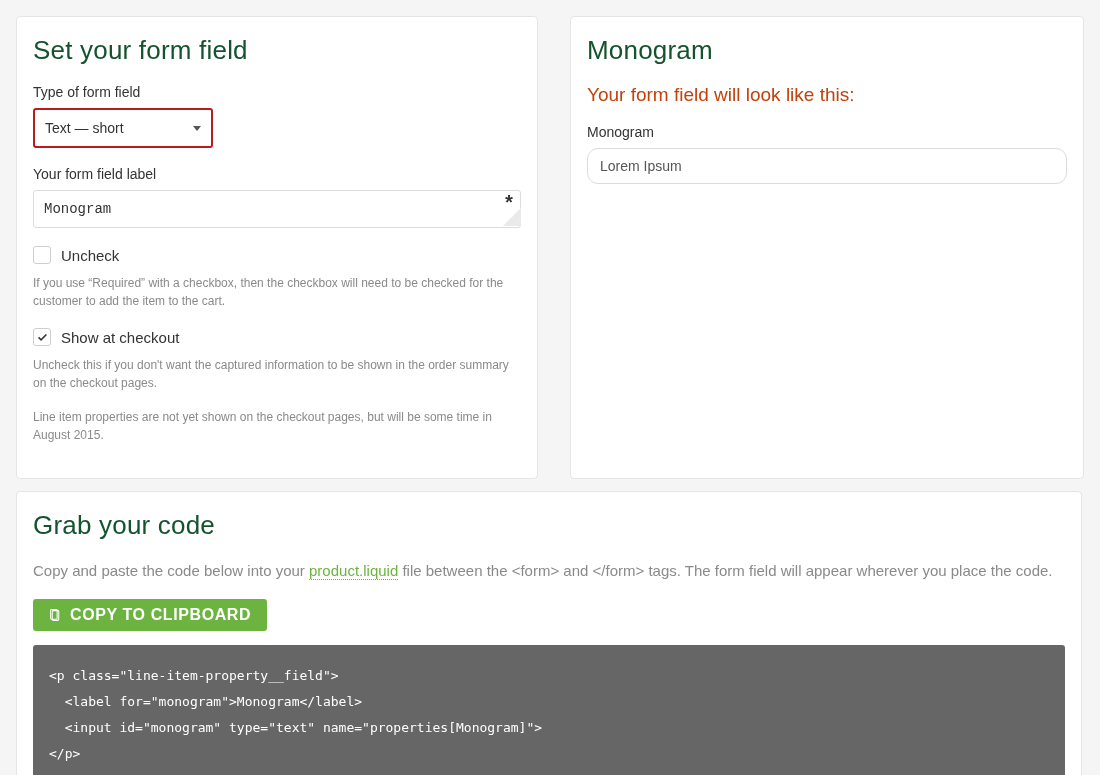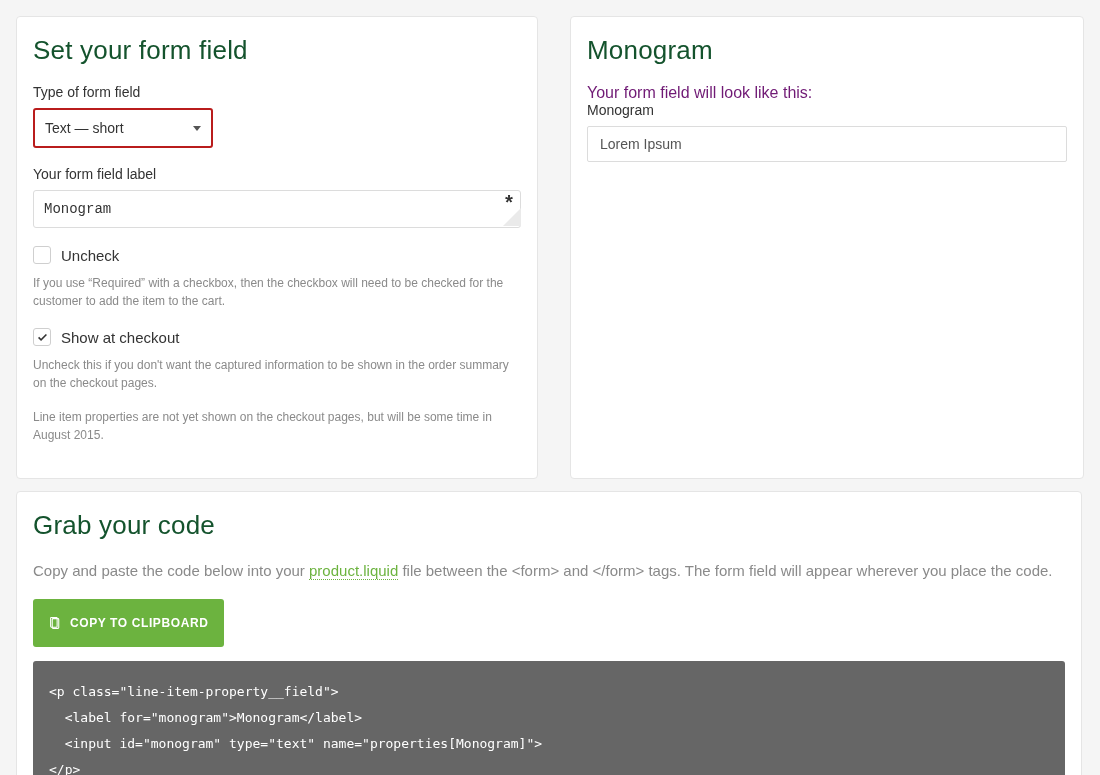--- a/index.html
+++ b/index.html
@@ -130,33 +130,34 @@
     font-size: 15px;
     color: #333;
   }
   .help-text {
     font-size: 12px;
     color: #8a8a8a;
     line-height: 1.5;
     margin-top: 10px;
   }
   .preview-sub {
-    font-size: 16px;
-    color: #701a75;
+    font-size: 19px;
+    color: #c2410c;
+    margin-bottom: 18px;
   }
   .preview-label {
     font-size: 14px;
     color: #333;
     margin-bottom: 8px;
   }
   .preview-input {
     width: 100%;
     height: 36px;
     border: 1px solid #dcdcdc;
-    border-radius: 2px;
+    border-radius: 11px;
     padding: 0 12px;
     font-size: 14px;
     color: #555;
     background: #fff;
   }
   .grab-desc {
     font-size: 15px;
     color: #8a8a8a;
     line-height: 1.6;
     margin-bottom: 16px;
@@ -164,23 +165,23 @@
   a.liquid-link {
     color: #6cb33f;
     text-decoration: none;
     border-bottom: 1px dotted #6cb33f;
   }
   .copy-btn {
     background: #6cb33f;
     color: #fff;
     border: none;
     border-radius: 3px;
-    height: 48px;
+    height: 32px;
     padding: 0 16px;
-    font-size: 12px;
+    font-size: 16px;
     font-weight: 600;
     letter-spacing: 0.6px;
     display: inline-flex;
     align-items: center;
     gap: 8px;
     cursor: pointer;
     margin-bottom: 14px;
   }
   .copy-btn svg { width: 13px; height: 13px; }
   .code-block {

